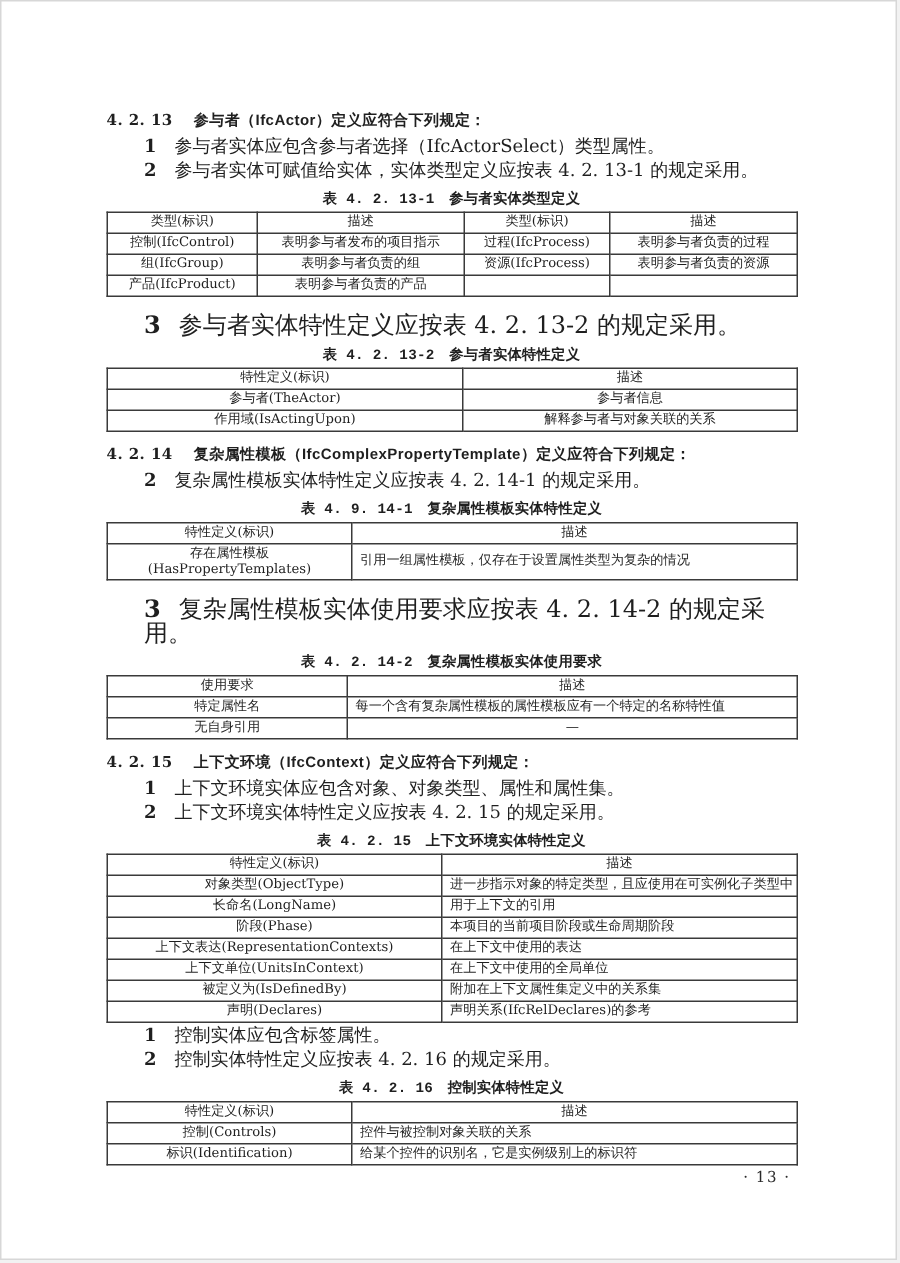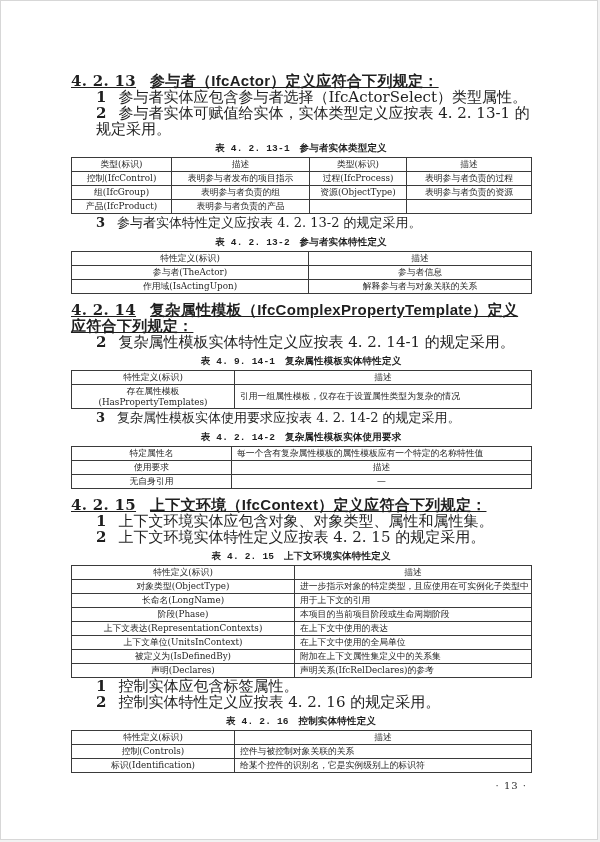--- a/index.html
+++ b/index.html
@@ -16,41 +16,40 @@
     box-sizing:border-box;
     color:#1f1f1f;
     overflow:hidden;
   }
   .content{
     position:absolute;
     left:70px;top:72px;
     width:460px;
   }
   .clause-heading{
-    font-size:15px;
+    font-size:10px;
     line-height:16px;
     margin-top:8px;
     font-family:"Liberation Sans","DejaVu Sans",sans-serif;
     font-weight:bold;
     letter-spacing:0.3px;
-    text-decoration:underline;
   }
   .clause-heading.first{margin-top:0;}
   .cnum{font-weight:bold;margin-right:14px;font-family:"DejaVu Serif","Liberation Serif",serif;}
   .item{
-    font-size:15px;
+    font-size:12px;
     line-height:16px;
     padding-left:25px;
   }
   .inum{font-weight:bold;margin-right:12px;}
   .para3{
-    font-size:13px;
+    font-size:16px;
     line-height:16px;
     padding-left:25px;
-    margin-top:1px;
+    margin-top:11px;
   }
   .tbl-caption{
     text-align:center;
     font-size:9.5px;
     line-height:13px;
     margin-top:5px;
     margin-bottom:2px;
     font-family:Liberation Mono, monospace;
     font-weight:bold;
     letter-spacing:0.2px;
@@ -118,21 +117,21 @@
       </tr>
       <tr>
         <td>控制(IfcControl)</td>
         <td>表明参与者发布的项目指示</td>
         <td>过程(IfcProcess)</td>
         <td>表明参与者负责的过程</td>
       </tr>
       <tr>
         <td>组(IfcGroup)</td>
         <td>表明参与者负责的组</td>
-        <td>资源(ObjectType)</td>
+        <td>资源(IfcProcess)</td>
         <td>表明参与者负责的资源</td>
       </tr>
       <tr>
         <td>产品(IfcProduct)</td>
         <td>表明参与者负责的产品</td>
         <td></td>
         <td></td>
       </tr>
     </tbody>
       </table>
@@ -196,28 +195,28 @@
     </div>
 
     <div class="tbl-caption">表 4. 2. 14-2　复杂属性模板实体使用要求</div>
     <table>
       <colgroup>
           <col style="width:160px">
           <col style="width:300px">
         </colgroup>
       <tbody>
           <tr>
+        <td>使用要求</td>
+        <td>描述</td>
+      </tr>
+      <tr>
         <td>特定属性名</td>
         <td class="desc">每一个含有复杂属性模板的属性模板应有一个特定的名称特性值</td>
       </tr>
       <tr>
-        <td>使用要求</td>
-        <td>描述</td>
-      </tr>
-      <tr>
         <td>无自身引用</td>
         <td>—</td>
       </tr>
     </tbody>
       </table>
 
     <div class="clause-heading">
       <span class="cnum">4. 2. 15</span><span class="ctext">上下文环境（IfcContext）定义应符合下列规定：</span>
     </div>
     <div class="item">

